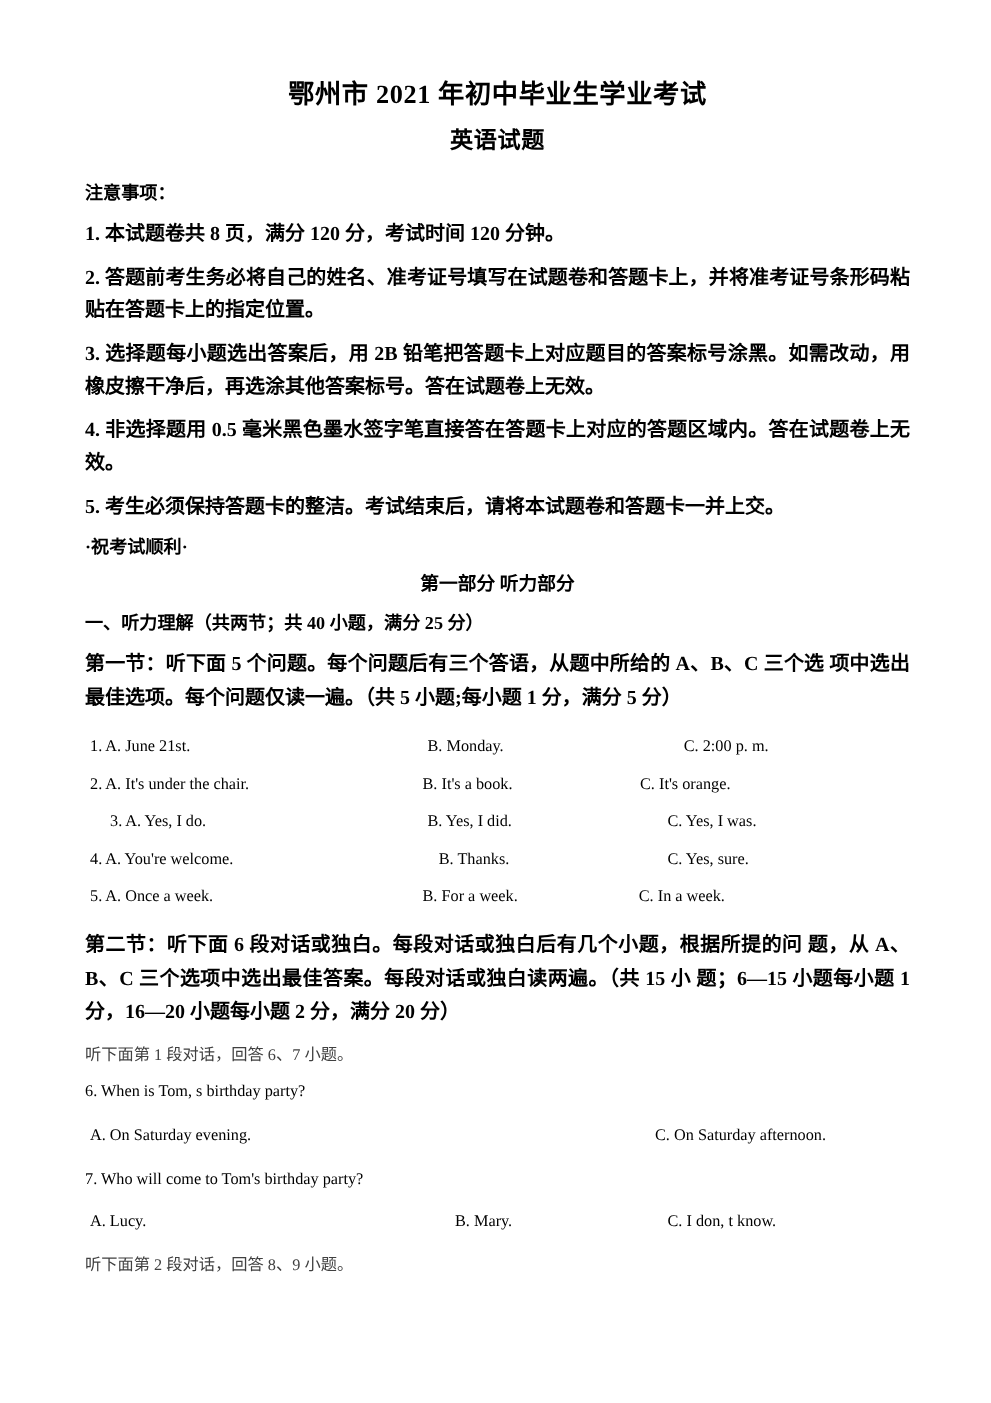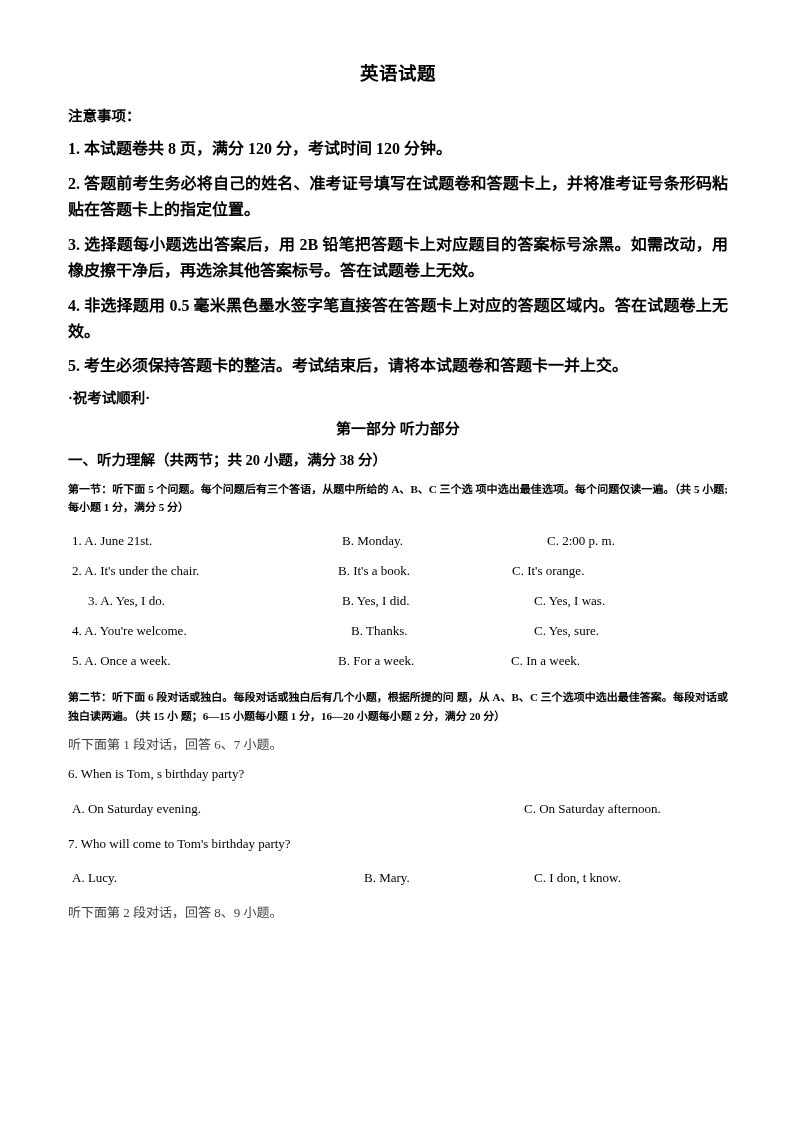--- a/index.html
+++ b/index.html
@@ -75,21 +75,21 @@
     line-height: 1.5;
     margin: 0 0 8px 0;
   }
   .section-heading {
     font-size: 14.5px;
     font-weight: bold;
     line-height: 1.6;
     margin: 0 0 8px 0;
   }
   .subsection {
-    font-size: 11px;
+    font-size: 16px;
     font-weight: bold;
     line-height: 1.66;
     margin: 0 0 10px 0;
     text-align: justify;
     text-justify: inter-ideograph;
   }
 
   
   .opt-row {
     position: relative;
@@ -120,35 +120,36 @@
     line-height: 1.5;
     margin: 0 0 10px 0;
   }
 </style>
 </head>
 <body>
 
 <div class="page">
   <div class="content">
 
+    <h1 class="doc-title">鄂州市 2021 年初中毕业生学业考试</h1>
     <h2 class="doc-subtitle">英语试题</h2>
 
     <div class="notice-block">
       <p class="notice-label">注意事项：</p>
       <p class="notice-item">1. 本试题卷共 8 页，满分 120 分，考试时间 120 分钟。</p>
       <p class="notice-item">2. 答题前考生务必将自己的姓名、准考证号填写在试题卷和答题卡上，并将准考证号条形码粘贴在答题卡上的指定位置。</p>
       <p class="notice-item">3. 选择题每小题选出答案后，用 2B 铅笔把答题卡上对应题目的答案标号涂黑。如需改动，用橡皮擦干净后，再选涂其他答案标号。答在试题卷上无效。</p>
       <p class="notice-item">4. 非选择题用 0.5 毫米黑色墨水签字笔直接答在答题卡上对应的答题区域内。答在试题卷上无效。</p>
       <p class="notice-item">5. 考生必须保持答题卡的整洁。考试结束后，请将本试题卷和答题卡一并上交。</p>
     </div>
 
     <p class="wish-line">·祝考试顺利·</p>
 
     <p class="part-heading">第一部分  听力部分</p>
-    <p class="section-heading">一、听力理解（共两节；共 20 小题，满分 38 分）</p>
+    <p class="section-heading">一、听力理解（共两节；共 40 小题，满分 25 分）</p>
     <p class="subsection">第一节：听下面 5 个问题。每个问题后有三个答语，从题中所给的 A、B、C 三个选  项中选出最佳选项。每个问题仅读一遍。（共 5 小题;每小题 1 分，满分 5 分）</p>
 
     <div class="options-1-5">
 
       <div class="opt-row">
         <span class="col" style="left:4px">1. A. June 21st.</span>
         <span class="col" style="left:274px">B. Monday.</span>
         <span class="col" style="left:479px">C. 2:00 p. m.</span>
       </div>
 

